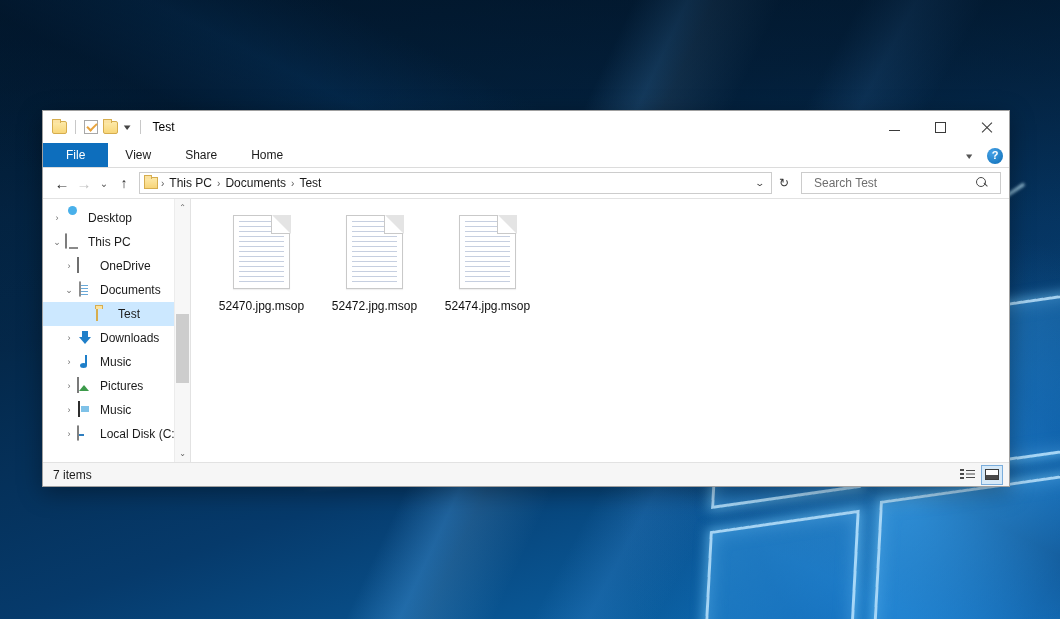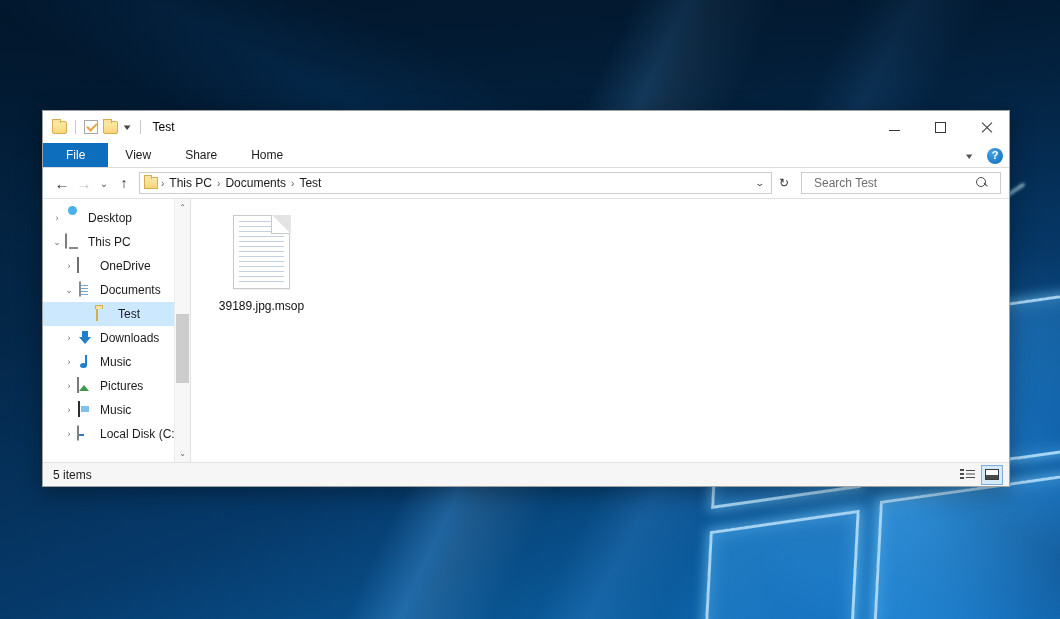--- a/index.html
+++ b/index.html
@@ -656,40 +656,56 @@
           <div class="sb-track">
             <div class="sb-thumb"></div>
           </div>
           <div class="sb-arrow">⌄</div>
         </div>
       </div>
 
       <div class="content">
         <div class="grid">
 
-
-
-
-
           <div class="file-cell">
             <div class="doc-ico">
               <div class="doc-lines"></div>
               <div class="doc-fold"></div>
               <div class="doc-lines-top"></div>
             </div>
-            <div class="file-label">39189.jpg.msop</div>
+            <div class="file-label">52470.jpg.msop</div>
+          </div>
+
+
+          <div class="file-cell">
+            <div class="doc-ico">
+              <div class="doc-lines"></div>
+              <div class="doc-fold"></div>
+              <div class="doc-lines-top"></div>
+            </div>
+            <div class="file-label">52472.jpg.msop</div>
+          </div>
+
+
+          <div class="file-cell">
+            <div class="doc-ico">
+              <div class="doc-lines"></div>
+              <div class="doc-fold"></div>
+              <div class="doc-lines-top"></div>
+            </div>
+            <div class="file-label">52474.jpg.msop</div>
           </div>
 
 
         </div>
       </div>
     </div>
 
     <div class="statusbar">
-      <span class="status-text">5 items</span>
+      <span class="status-text">7 items</span>
       <div class="view-btns">
         <div class="vb">
           <span class="vb-details"></span>
         </div>
         <div class="vb sel">
           <span class="vb-large"></span>
         </div>
       </div>
     </div>
 

